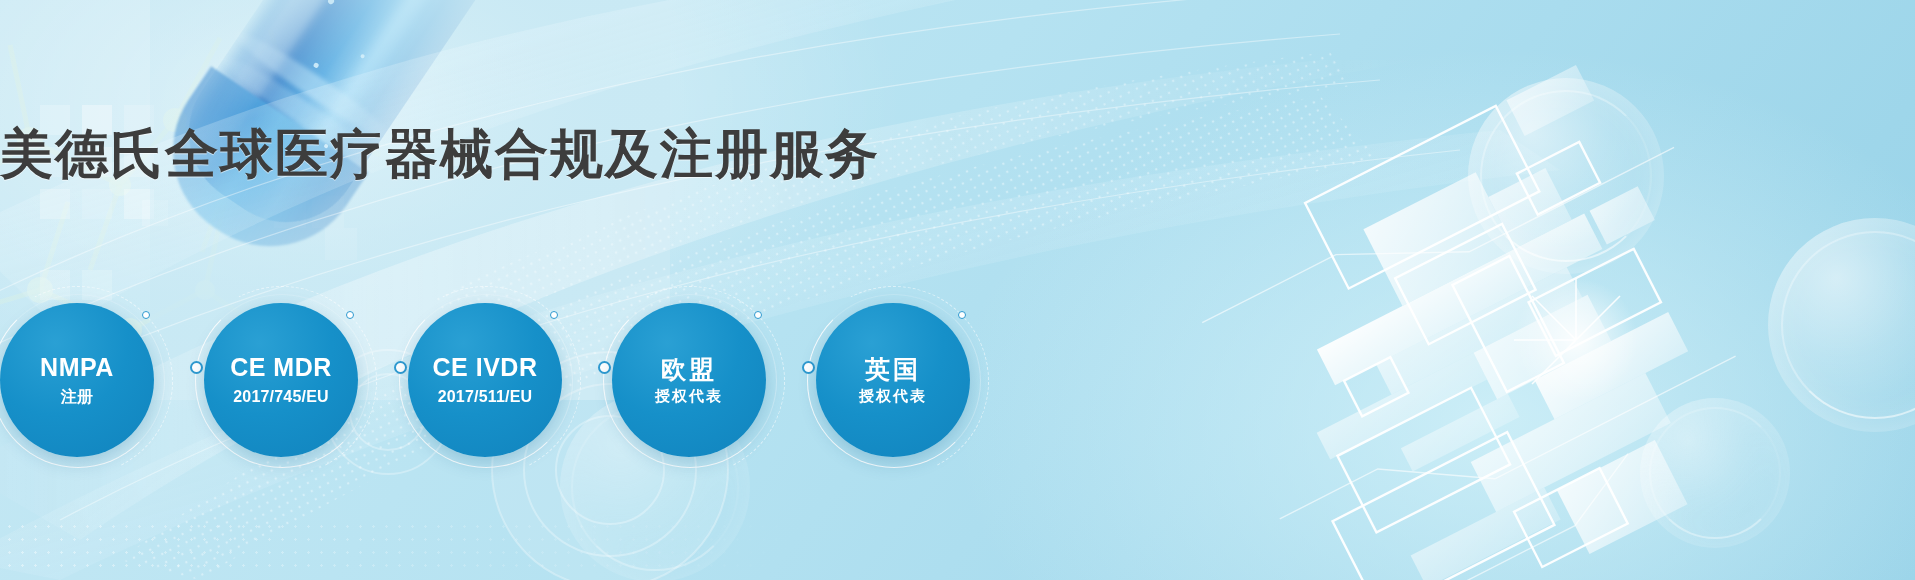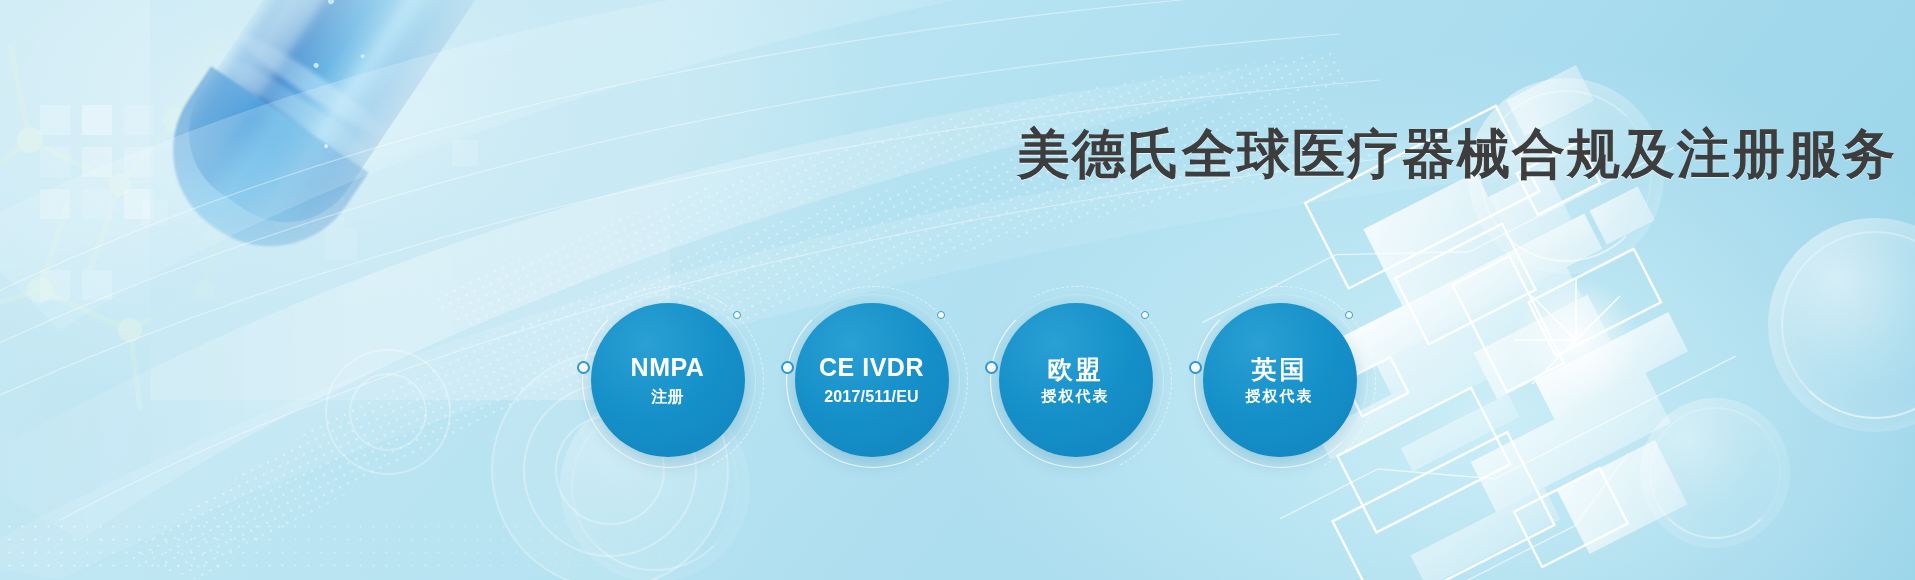--- a/index.html
+++ b/index.html
@@ -92,33 +92,32 @@
   }
   .bubble::after{
     content:"";position:absolute;inset:6%;border-radius:50%;
     border:2px solid rgba(255,255,255,.30);
     border-bottom-color:rgba(255,255,255,.55);
     border-right-color:rgba(255,255,255,.12);
   }
 
   
   .title{
-    position:absolute;left:0;right:18px;top:119px;text-align:right;
+    position:absolute;left:0;right:0;top:119px;text-align:left;
     font-family:"DejaVu Serif","Liberation Serif",serif;
     font-size:53px;font-weight:700;letter-spacing:2px;
     color:#3d3d3d;
     text-shadow:0 1px 0 rgba(255,255,255,.55);
     white-space:nowrap;
-    padding-left:48px;
   }
 
   
   .circle-row{
     position:absolute;left:0;right:0;top:295px;height:170px;
-    display:flex;justify-content:center;align-items:center;gap:50px;padding-left:32px;
+    display:flex;justify-content:flex-start;align-items:center;gap:50px;
   }
   .badge{
     position:relative;width:154px;height:154px;flex:0 0 auto;
     display:flex;align-items:center;justify-content:center;
   }
   .badge .ring{
     position:absolute;left:-9px;top:-9px;width:172px;height:172px;border-radius:50%;
     border:1px solid rgba(255,255,255,.95);
     border-top-color:rgba(255,255,255,.18);
     border-right-color:rgba(255,255,255,.30);
@@ -342,20 +341,31 @@
       <span class="ring"></span>
       <span class="dot d1"></span>
       <span class="dot d2"></span>
       <span class="disc"></span>
       <span class="lbl">
         <span class="l1">NMPA</span>
         <span class="l2">注册</span>
       </span>
     </div>
 
+    <div class="badge">
+      <span class="ring2"></span>
+      <span class="ring"></span>
+      <span class="dot d1"></span>
+      <span class="dot d2"></span>
+      <span class="disc"></span>
+      <span class="lbl">
+        <span class="l1">CE MDR</span>
+        <span class="l2">2017/745/EU</span>
+      </span>
+    </div>
 
     <div class="badge">
       <span class="ring2"></span>
       <span class="ring"></span>
       <span class="dot d1"></span>
       <span class="dot d2"></span>
       <span class="disc"></span>
       <span class="lbl">
         <span class="l1">CE IVDR</span>
         <span class="l2">2017/511/EU</span>

